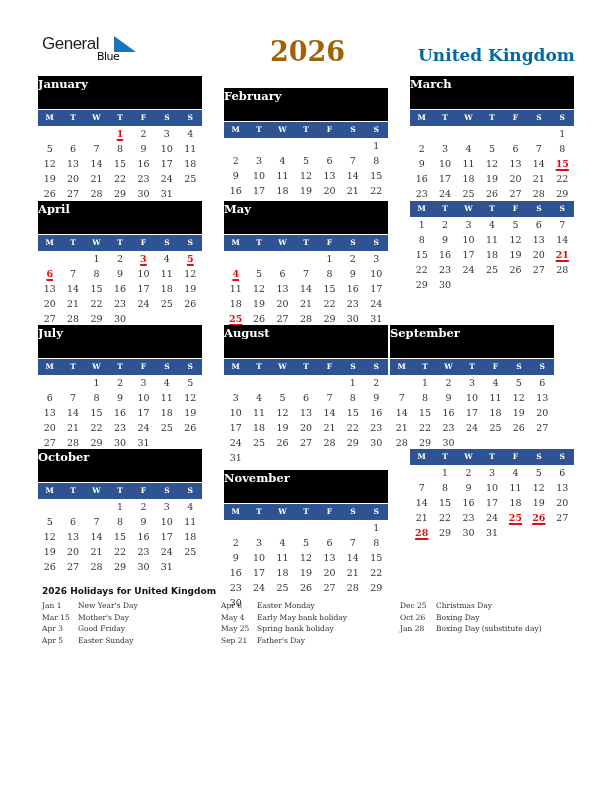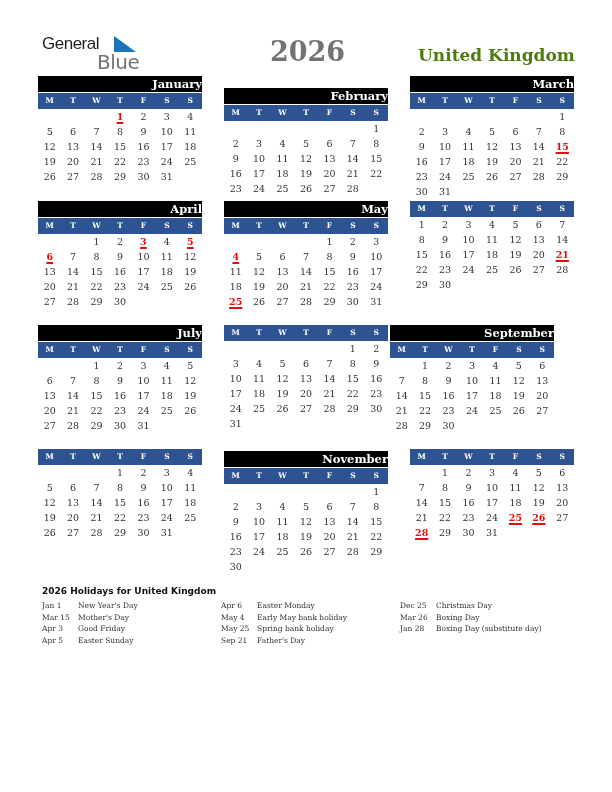--- a/index.html
+++ b/index.html
@@ -1,28 +1,28 @@
 <!DOCTYPE html>
 <html><head>
 <meta charset="utf-8">
 <style>
   * { margin: 0; padding: 0; box-sizing: border-box; }
   html, body { width: 612px; height: 792px; background: #ffffff; overflow: hidden; }
   body { position: relative; font-family: "DejaVu Serif", serif; color: #333; }
 
   .logo { position: absolute; left: 42px; top: 34px; width: 100px; height: 36px; }
   .logo .general { position: absolute; left: 0; top: 0; font-family: Liberation Sans, sans-serif; font-size: 17px; color: #222; letter-spacing: -0.5px; }
-  .logo .blue { position: absolute; left: 55px; top: 16px; font-family: "DejaVu Sans", sans-serif; font-size: 20px; color: #737373; letter-spacing: -0.5px; }
+  .logo .blue { position: absolute; left: 55px; top: 16px; font-family: "DejaVu Sans", sans-serif; font-size: 11px; color: #000000; letter-spacing: -0.5px; }
   .logo .tri { position: absolute; left: 72px; top: 2px; width: 0; height: 0; border-left: 22px solid #1a75bb; border-top: 16px solid transparent; }
 
-  .year { position: absolute; left: 270px; top: 36px; font-family: "DejaVu Serif", serif; font-weight: bold; font-size: 27px; color: #737373; text-align: right; }
-  .country { position: absolute; left: 418px; top: 45px; font-family: "DejaVu Serif", serif; font-weight: bold; font-size: 17px; color: #4d7c0f; }
+  .year { position: absolute; left: 270px; top: 36px; font-family: "DejaVu Serif", serif; font-weight: bold; font-size: 27px; color: #a16207; text-align: right; }
+  .country { position: absolute; left: 418px; top: 45px; font-family: "DejaVu Serif", serif; font-weight: bold; font-size: 17px; color: #0369a1; }
 
   .month { position: absolute; width: 164px; }
-  .month .mtitle { background: #000; color: #fff; height: 17px; line-height: 17px; text-align: right; font-family: "DejaVu Serif", serif; font-weight: bold; font-size: 11.5px; border-bottom: 1px solid #fff; }
+  .month .mtitle { background: #000; color: #fff; height: 34px; line-height: 17px; text-align: left; font-family: "DejaVu Serif", serif; font-weight: bold; font-size: 11.5px; border-bottom: 1px solid #fff; }
   .month .dow { background: #2e5393; height: 16px; display: grid; grid-template-columns: repeat(7, 1fr); }
   .month .dow span { color: #fff; font-family: "DejaVu Serif", serif; font-weight: bold; font-size: 7.5px; text-align: center; line-height: 16px; }
   .month .days { display: grid; grid-template-columns: repeat(7, 1fr); grid-auto-rows: 15px; }
   .month .days span { font-family: "DejaVu Serif", serif; font-size: 9.5px; text-align: center; line-height: 15px; color: #333; }
   .month .days span.hol { color: #e01010; font-weight: bold; text-decoration: underline; text-decoration-thickness: 2px; text-underline-offset: 2px; }
 
   .holidays { position: absolute; left: 42px; top: 586px; width: 540px; }
   .holidays .htitle { font-family: "DejaVu Sans", sans-serif; font-weight: bold; font-size: 9px; color: #111; }
   .hcol { position: absolute; top: 15px; }
   .hrow { height: 11.5px; font-family: "DejaVu Serif", serif; font-size: 7.5px; color: #333; white-space: nowrap; position: relative; }
@@ -367,20 +367,21 @@
         <span>25</span>
         <span>26</span>
         <span>27</span>
         <span>28</span>
         <span>29</span>
         <span>30</span>
         <span>31</span>
       </div>
     </div>
     <div class="month" style="left: 224px; top: 325px;">
+      <div class="mtitle">August</div>
       <div class="dow">
         <span>M</span>
         <span>T</span>
         <span>W</span>
         <span>T</span>
         <span>F</span>
         <span>S</span>
         <span>S</span>
       </div>
       <div class="days">
@@ -461,20 +462,21 @@
         <span>24</span>
         <span>25</span>
         <span>26</span>
         <span>27</span>
         <span>28</span>
         <span>29</span>
         <span>30</span>
       </div>
     </div>
     <div class="month" style="left: 38px; top: 449px;">
+      <div class="mtitle">October</div>
       <div class="dow">
         <span>M</span>
         <span>T</span>
         <span>W</span>
         <span>T</span>
         <span>F</span>
         <span>S</span>
         <span>S</span>
       </div>
       <div class="days">
@@ -507,21 +509,21 @@
         <span>24</span>
         <span>25</span>
         <span>26</span>
         <span>27</span>
         <span>28</span>
         <span>29</span>
         <span>30</span>
         <span>31</span>
       </div>
     </div>
-    <div class="month" style="left: 224px; top: 451px;">
+    <div class="month" style="left: 224px; top: 470px;">
       <div class="mtitle">November</div>
       <div class="dow">
         <span>M</span>
         <span>T</span>
         <span>W</span>
         <span>T</span>
         <span>F</span>
         <span>S</span>
         <span>S</span>
       </div>
@@ -648,21 +650,21 @@
         <span class="hd">Sep 21</span>
         <span class="hn">Father's Day</span>
       </div>
     </div>
   <div class="hcol" style="left:358px">
       <div class="hrow">
         <span class="hd">Dec 25</span>
         <span class="hn">Christmas Day</span>
       </div>
       <div class="hrow">
-        <span class="hd">Mar 26</span>
+        <span class="hd">Oct 26</span>
         <span class="hn">Boxing Day</span>
       </div>
       <div class="hrow">
         <span class="hd">Jan 28</span>
         <span class="hn">Boxing Day (substitute day)</span>
       </div>
     </div>
 </div>
 
 </body></html>

